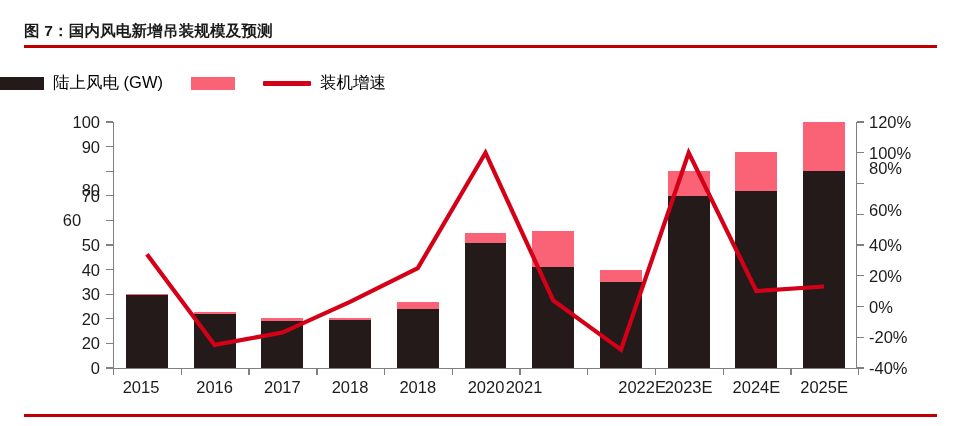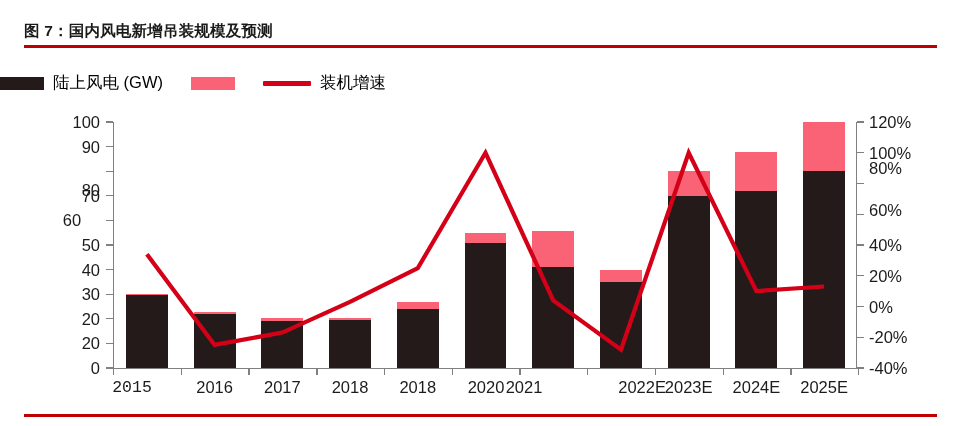--- a/index.html
+++ b/index.html
@@ -321,21 +321,21 @@
         <div class="bar-seg seg-onshore" style="background: rgb(36, 26, 26); bottom: 0px; height: 196.8px;"></div>
         <div class="bar-seg seg-offshore" style="background: rgb(250, 98, 117); bottom: 196.8px; height: 49.2px;"></div>
       </div>
     </div>
 
   <svg id="line-svg" viewBox="0 0 745 247" preserveAspectRatio="none">
     <polyline id="line-path" fill="none" stroke="#d40018" stroke-width="4.2" stroke-linejoin="miter" stroke-linecap="butt" points="33.9,132.2 101.6,222.9 169.3,210.6 237.0,179.9 304.8,146.1 372.5,30.8 440.2,178.4 508.0,227.6 575.7,30.8 643.4,169.1 711.1,164.5"></polyline>
   </svg>
 
   <div id="x-labels">
-      <div class="xlabel" style="left: 87px; width: 90px; font-family: Liberation Mono, monospace;">2015</div>
+      <div class="xlabel" style="left: 96px; width: 90px;">2015</div>
       <div class="xlabel" style="left: 169.591px; width: 90px;">2016</div>
       <div class="xlabel" style="left: 237.318px; width: 90px;">2017</div>
       <div class="xlabel" style="left: 305.045px; width: 90px;">2018</div>
       <div class="xlabel" style="left: 372.773px; width: 90px;">2018</div>
       <div class="xlabel" style="left: 441px; width: 90px;">2020</div>
       <div class="xlabel" style="left: 479px; width: 90px;">2021</div>
       <div class="xlabel" style="left: 575.955px; width: 90px; text-align: right;">2022E</div>
       <div class="xlabel" style="left: 643.682px; width: 90px;">2023E</div>
       <div class="xlabel" style="left: 711.409px; width: 90px;">2024E</div>
       <div class="xlabel" style="left: 779.136px; width: 90px;">2025E</div>

